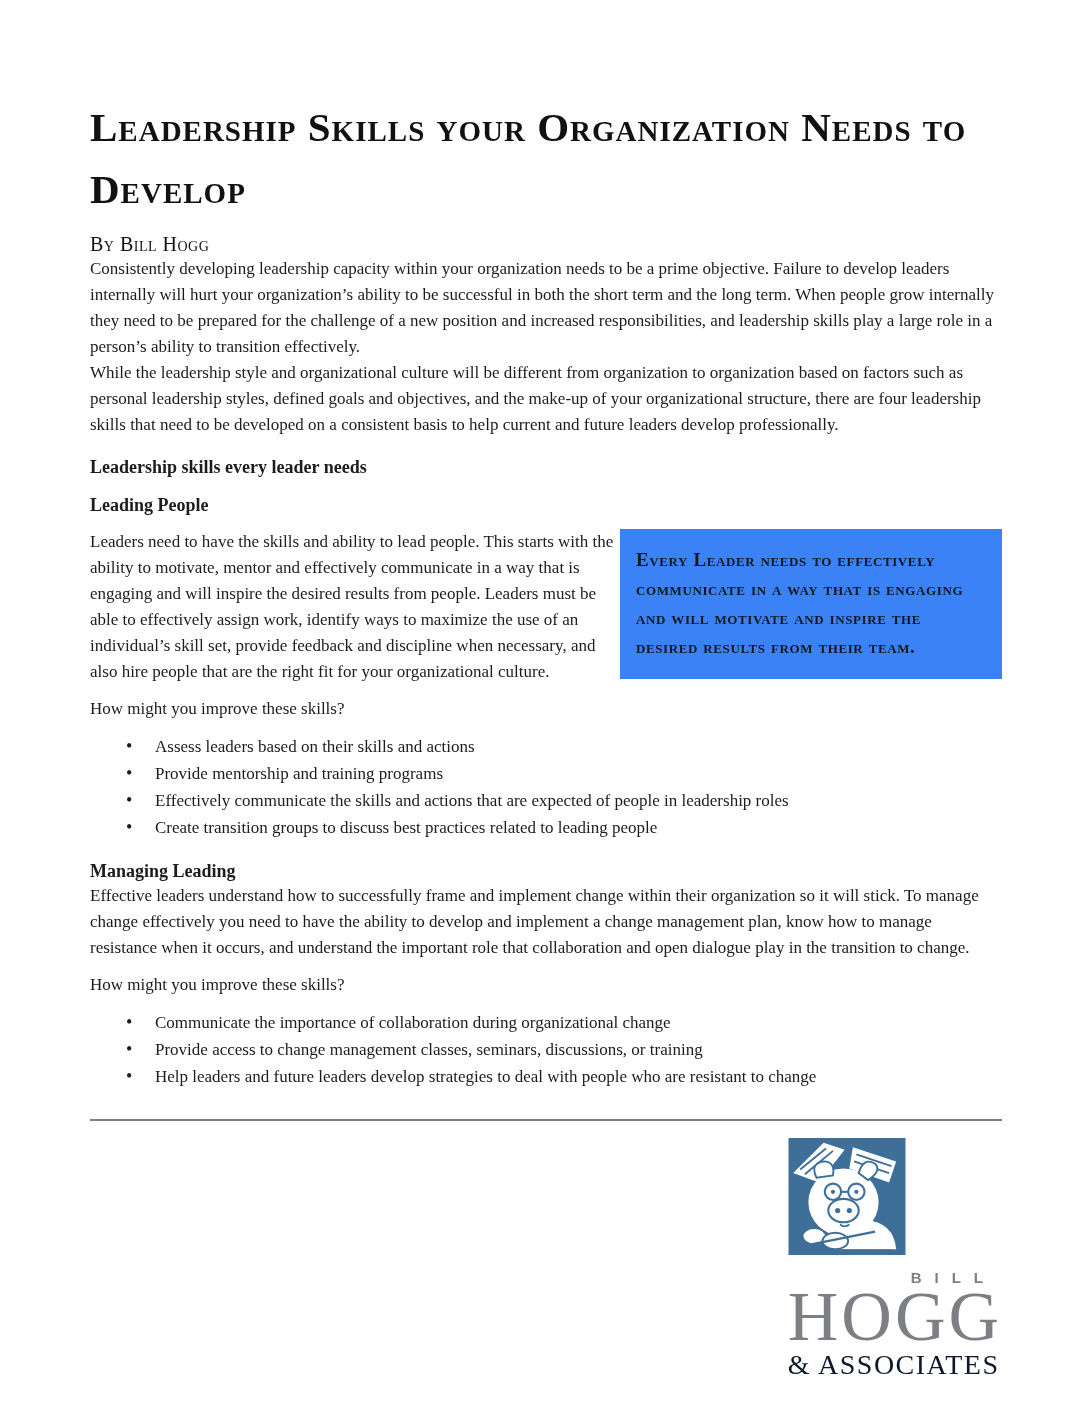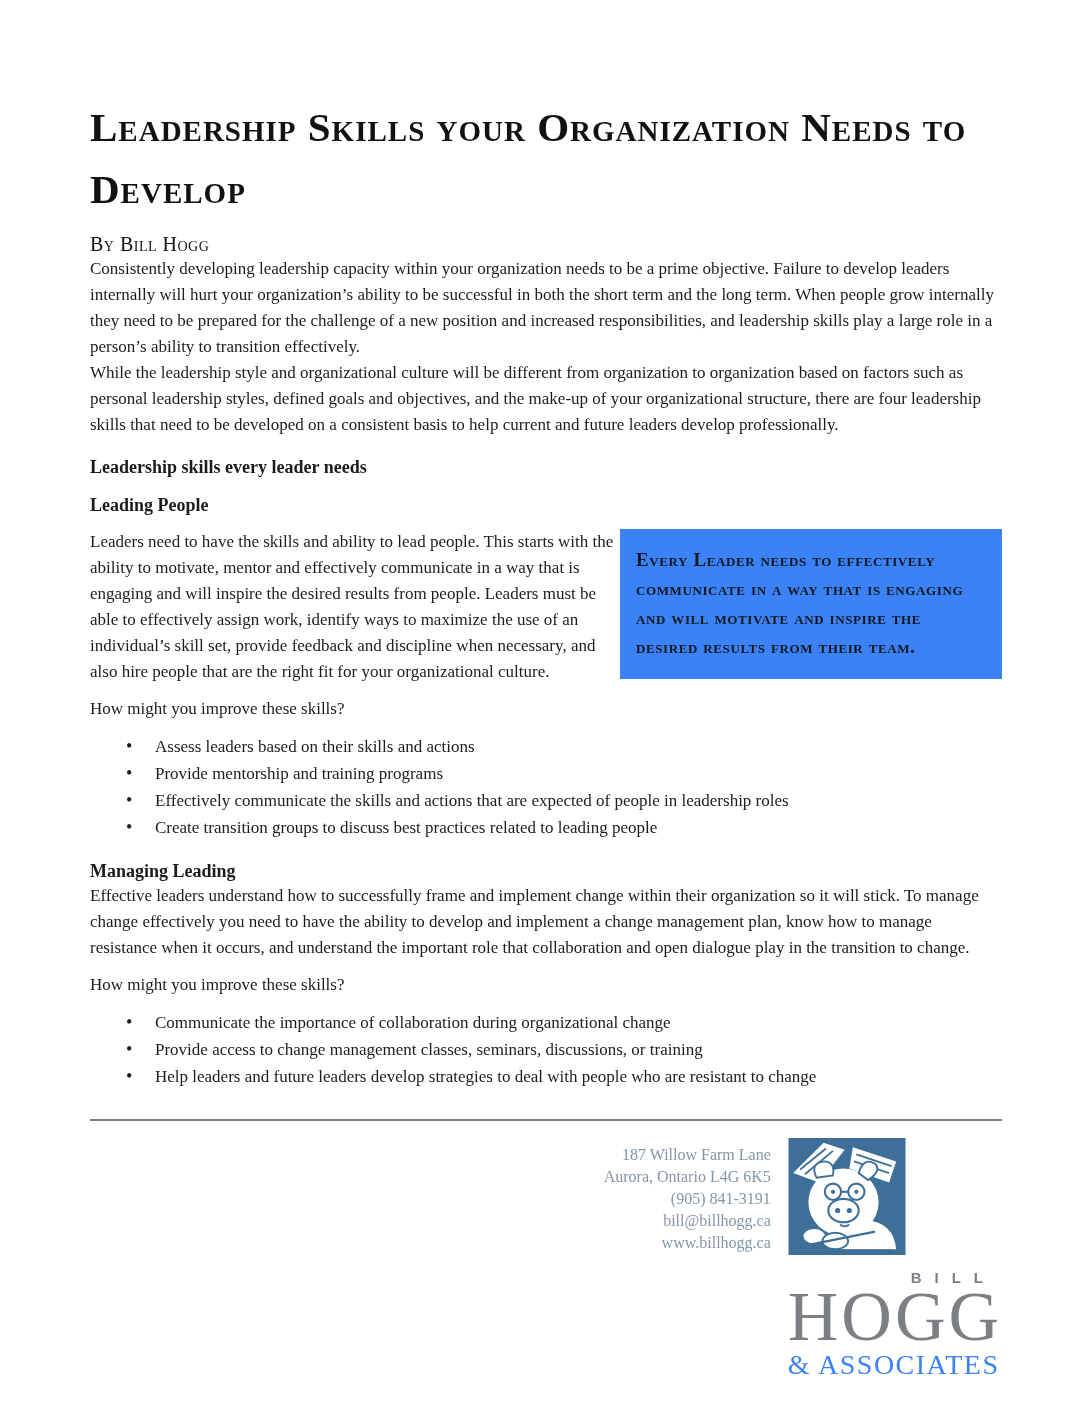--- a/index.html
+++ b/index.html
@@ -143,21 +143,21 @@
     line-height: 62px;
     letter-spacing: 3px;
     color: #7c8084;
     font-weight: normal;
     margin-top: 0px;
   }
   .logo-assoc {
     font-size: 28px;
     line-height: 30px;
     letter-spacing: 1.5px;
-    color: #3b82f6;
+    color: #0f172a;
     margin-top: 2px;
   }
 </style>
 </head>
 <body>
 
 <div class="page">
   <div class="content">
 
     <h1 class="title">Leadership Skills your Organization Needs to Develop</h1>
@@ -197,27 +197,20 @@
       <li>Communicate the importance of collaboration during organizational change</li>
       <li>Provide access to change management classes, seminars, discussions, or training</li>
       <li>Help leaders and future leaders develop strategies to deal with people who are resistant to change</li>
     </ul>
 
   </div>
 
   <div class="footer-rule"></div>
 
   <div class="footer">
-    <div class="contact">
-      <div>187 Willow Farm Lane</div>
-      <div>Aurora, Ontario L4G 6K5</div>
-      <div>(905) 841-3191</div>
-      <div>bill@billhogg.ca</div>
-      <div>www.billhogg.ca</div>
-    </div>
 
     <div class="logo">
       <svg class="logo-square" viewBox="0 0 100 100" xmlns="http://www.w3.org/2000/svg">
         <rect x="0" y="0" width="100" height="100" fill="#3e6f99"></rect>
 
         <polygon points="4,30 30,4 48,10 26,38" fill="#ffffff"></polygon>
         <line x1="10" y1="27" x2="32" y2="9" stroke="#3e6f99" stroke-width="1.6"></line>
         <line x1="14" y1="31" x2="38" y2="11" stroke="#3e6f99" stroke-width="1.6"></line>
         <polygon points="55,8 92,20 86,38 52,26" fill="#ffffff"></polygon>
         <line x1="58" y1="14" x2="88" y2="24" stroke="#3e6f99" stroke-width="1.6"></line>

